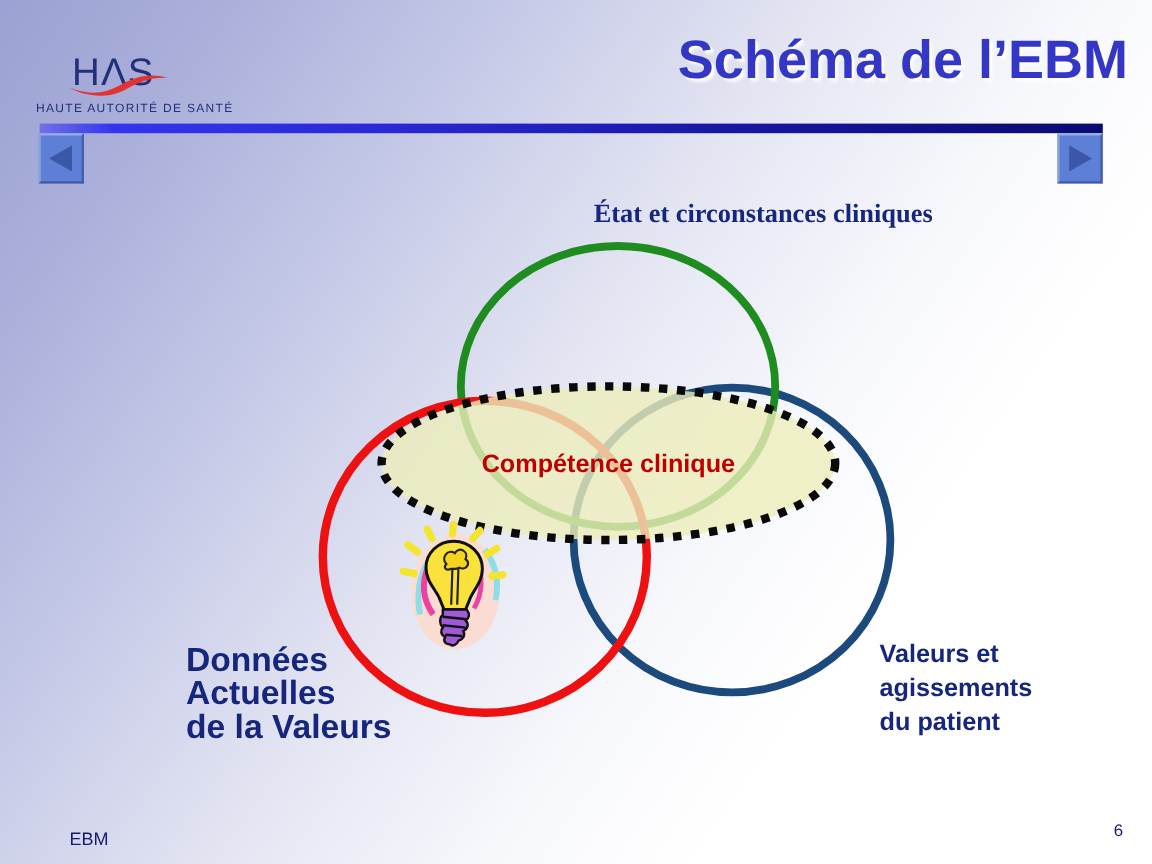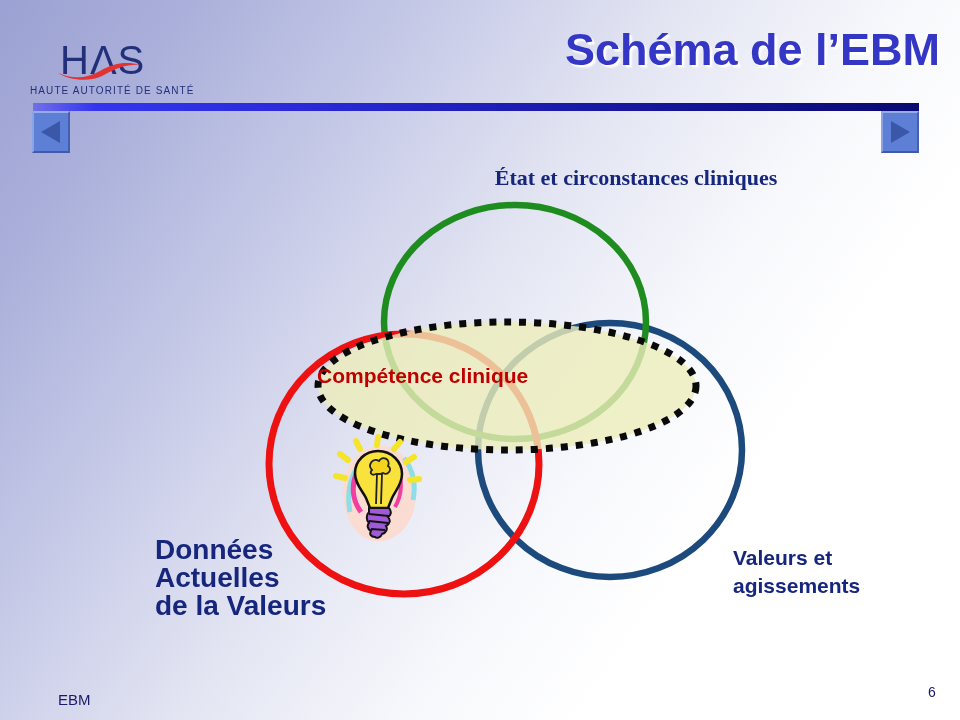--- a/index.html
+++ b/index.html
@@ -5,21 +5,21 @@
   html,body{margin:0;padding:0;}
   body{font-family:"Liberation Sans","DejaVu Sans",sans-serif;}
   #slide{
     position:relative;width:960px;height:720px;overflow:hidden;
     background:linear-gradient(125deg,#9ba1d2 0%,#a9aeda 12%,#c3c7e6 28%,#e2e4f2 46%,#f7f8fc 62%,#ffffff 74%);
   }
   
   .logo{position:absolute;left:28px;top:40px;width:160px;height:60px;}
   .logo-acronym{
     position:absolute;left:32px;top:0;
-    font-size:40px;line-height:40px;color:#22307a;letter-spacing:1px;font-weight:500;
+    font-size:32px;line-height:40px;color:#22307a;letter-spacing:1px;font-weight:500;
   }
   .logo-swoosh{position:absolute;left:28px;top:20px;}
   .logo-subtitle{
     position:absolute;left:2px;top:45px;white-space:nowrap;
     font-size:10px;letter-spacing:1.1px;color:#22307a;font-weight:500;
   }
   
   .slide-title{
     position:absolute;left:470px;top:24px;width:470px;text-align:right;
     font-size:45px;font-weight:bold;color:#3437c6;letter-spacing:0px;
@@ -39,23 +39,23 @@
     border-left:2px solid rgba(255,255,255,0.28);
     border-bottom:2px solid rgba(10,20,90,0.35);
     border-right:2px solid rgba(10,20,90,0.30);
     display:flex;align-items:center;justify-content:center;
   }
   .nav-btn.left{left:32px;}
   .nav-btn.right{left:881px;}
   
   .lbl{position:absolute;font-weight:bold;color:#16267d;}
   .lbl-top{left:455px;top:165px;width:362px;text-align:center;font-size:22px;white-space:nowrap;font-family:Liberation Serif, serif;}
-  .lbl-center{left:317px;top:364px;width:380px;font-size:21px;color:#c00000;white-space:nowrap;}
+  .lbl-center{left:317px;top:375px;width:380px;text-align:center;font-size:21px;color:#c00000;white-space:nowrap;}
   .lbl-left{left:155px;top:536px;font-size:28px;line-height:28px;}
-  .lbl-right{left:733px;top:532px;font-size:21px;line-height:28px;margin-top:12px;}
+  .lbl-right{left:733px;top:532px;font-size:21px;line-height:28px;}
   
   .footer-text{position:absolute;left:58px;top:691px;font-size:15px;color:#1a1a6a;}
   .page-number{position:absolute;left:920px;top:684px;width:24px;text-align:center;font-size:14px;color:#1a1a6a;}
   .venn{position:absolute;left:0;top:0;}
 </style>
 </head>
 <body>
 
 <div id="slide">
 
@@ -120,18 +120,19 @@
   <div class="lbl lbl-top">État et circonstances cliniques</div>
   <div class="lbl lbl-center">Compétence clinique</div>
   <div class="lbl lbl-left">
     <div>Données</div>
     <div>Actuelles</div>
     <div>de la Valeurs</div>
   </div>
   <div class="lbl lbl-right">
     <div>Valeurs et</div>
     <div>agissements</div>
+    <div>du patient</div>
   </div>
 
   <div class="footer-text">EBM</div>
   <div class="page-number">6</div>
 
 </div>
 
 </body></html>

